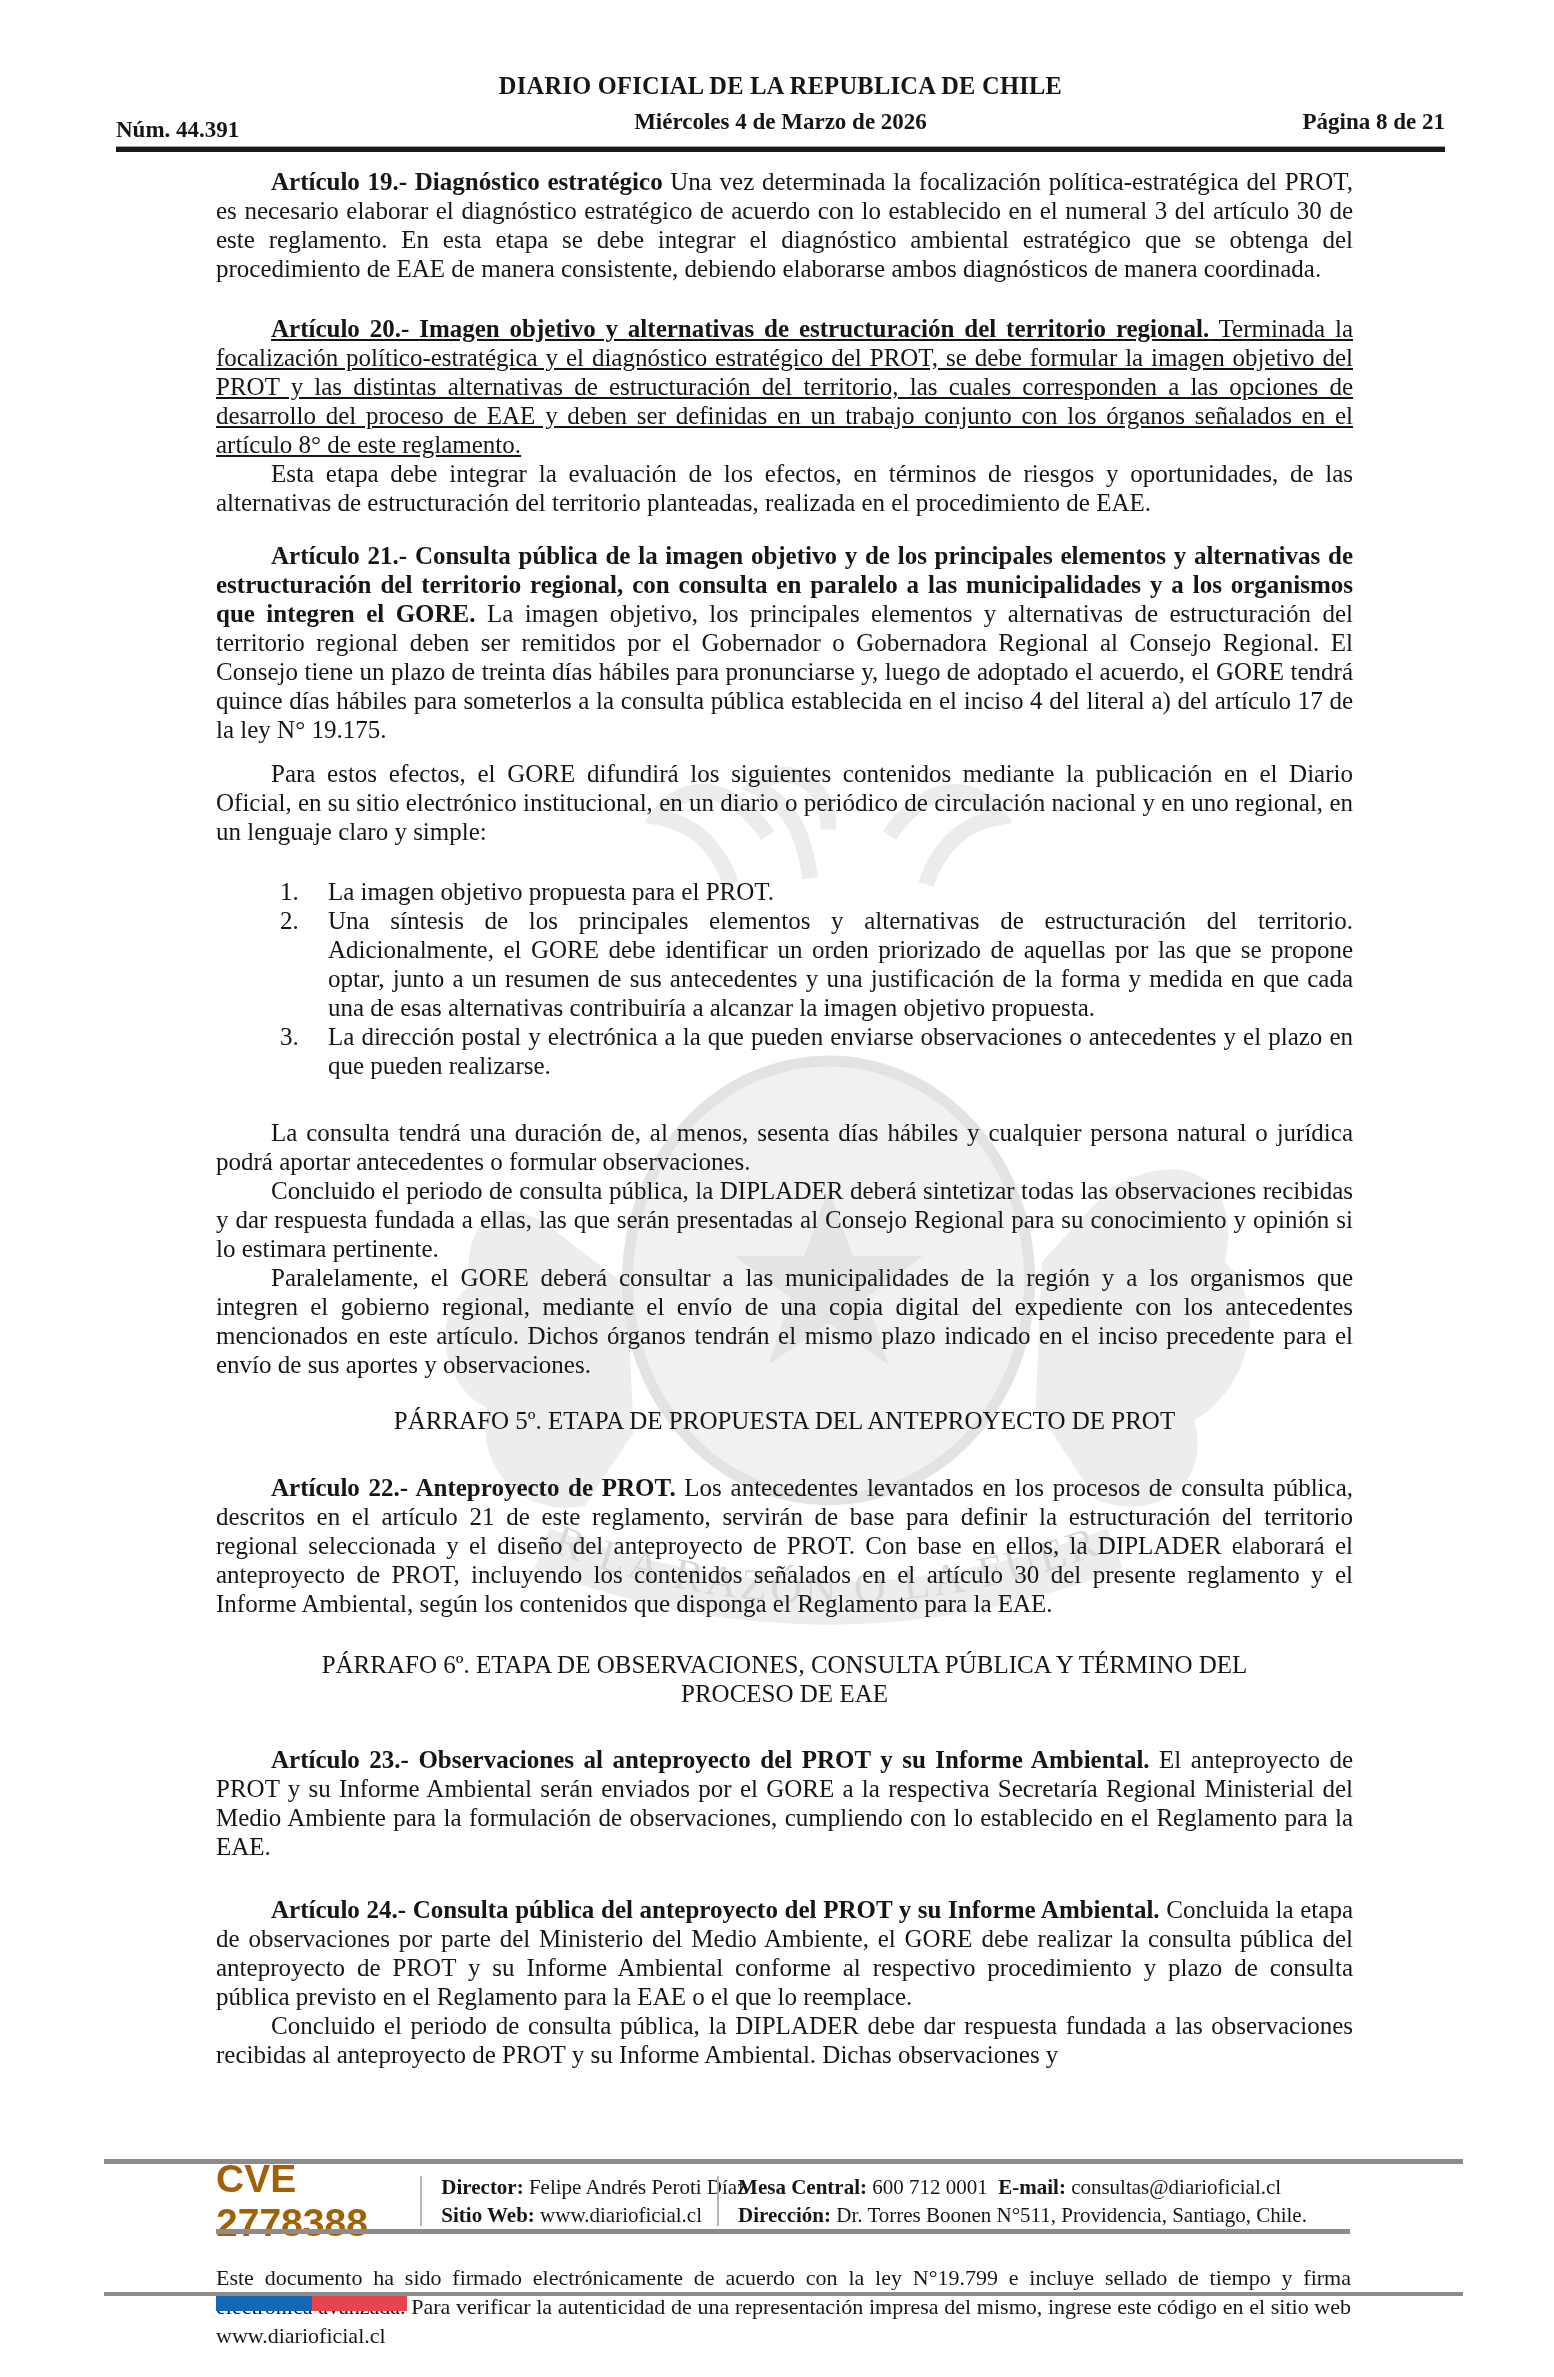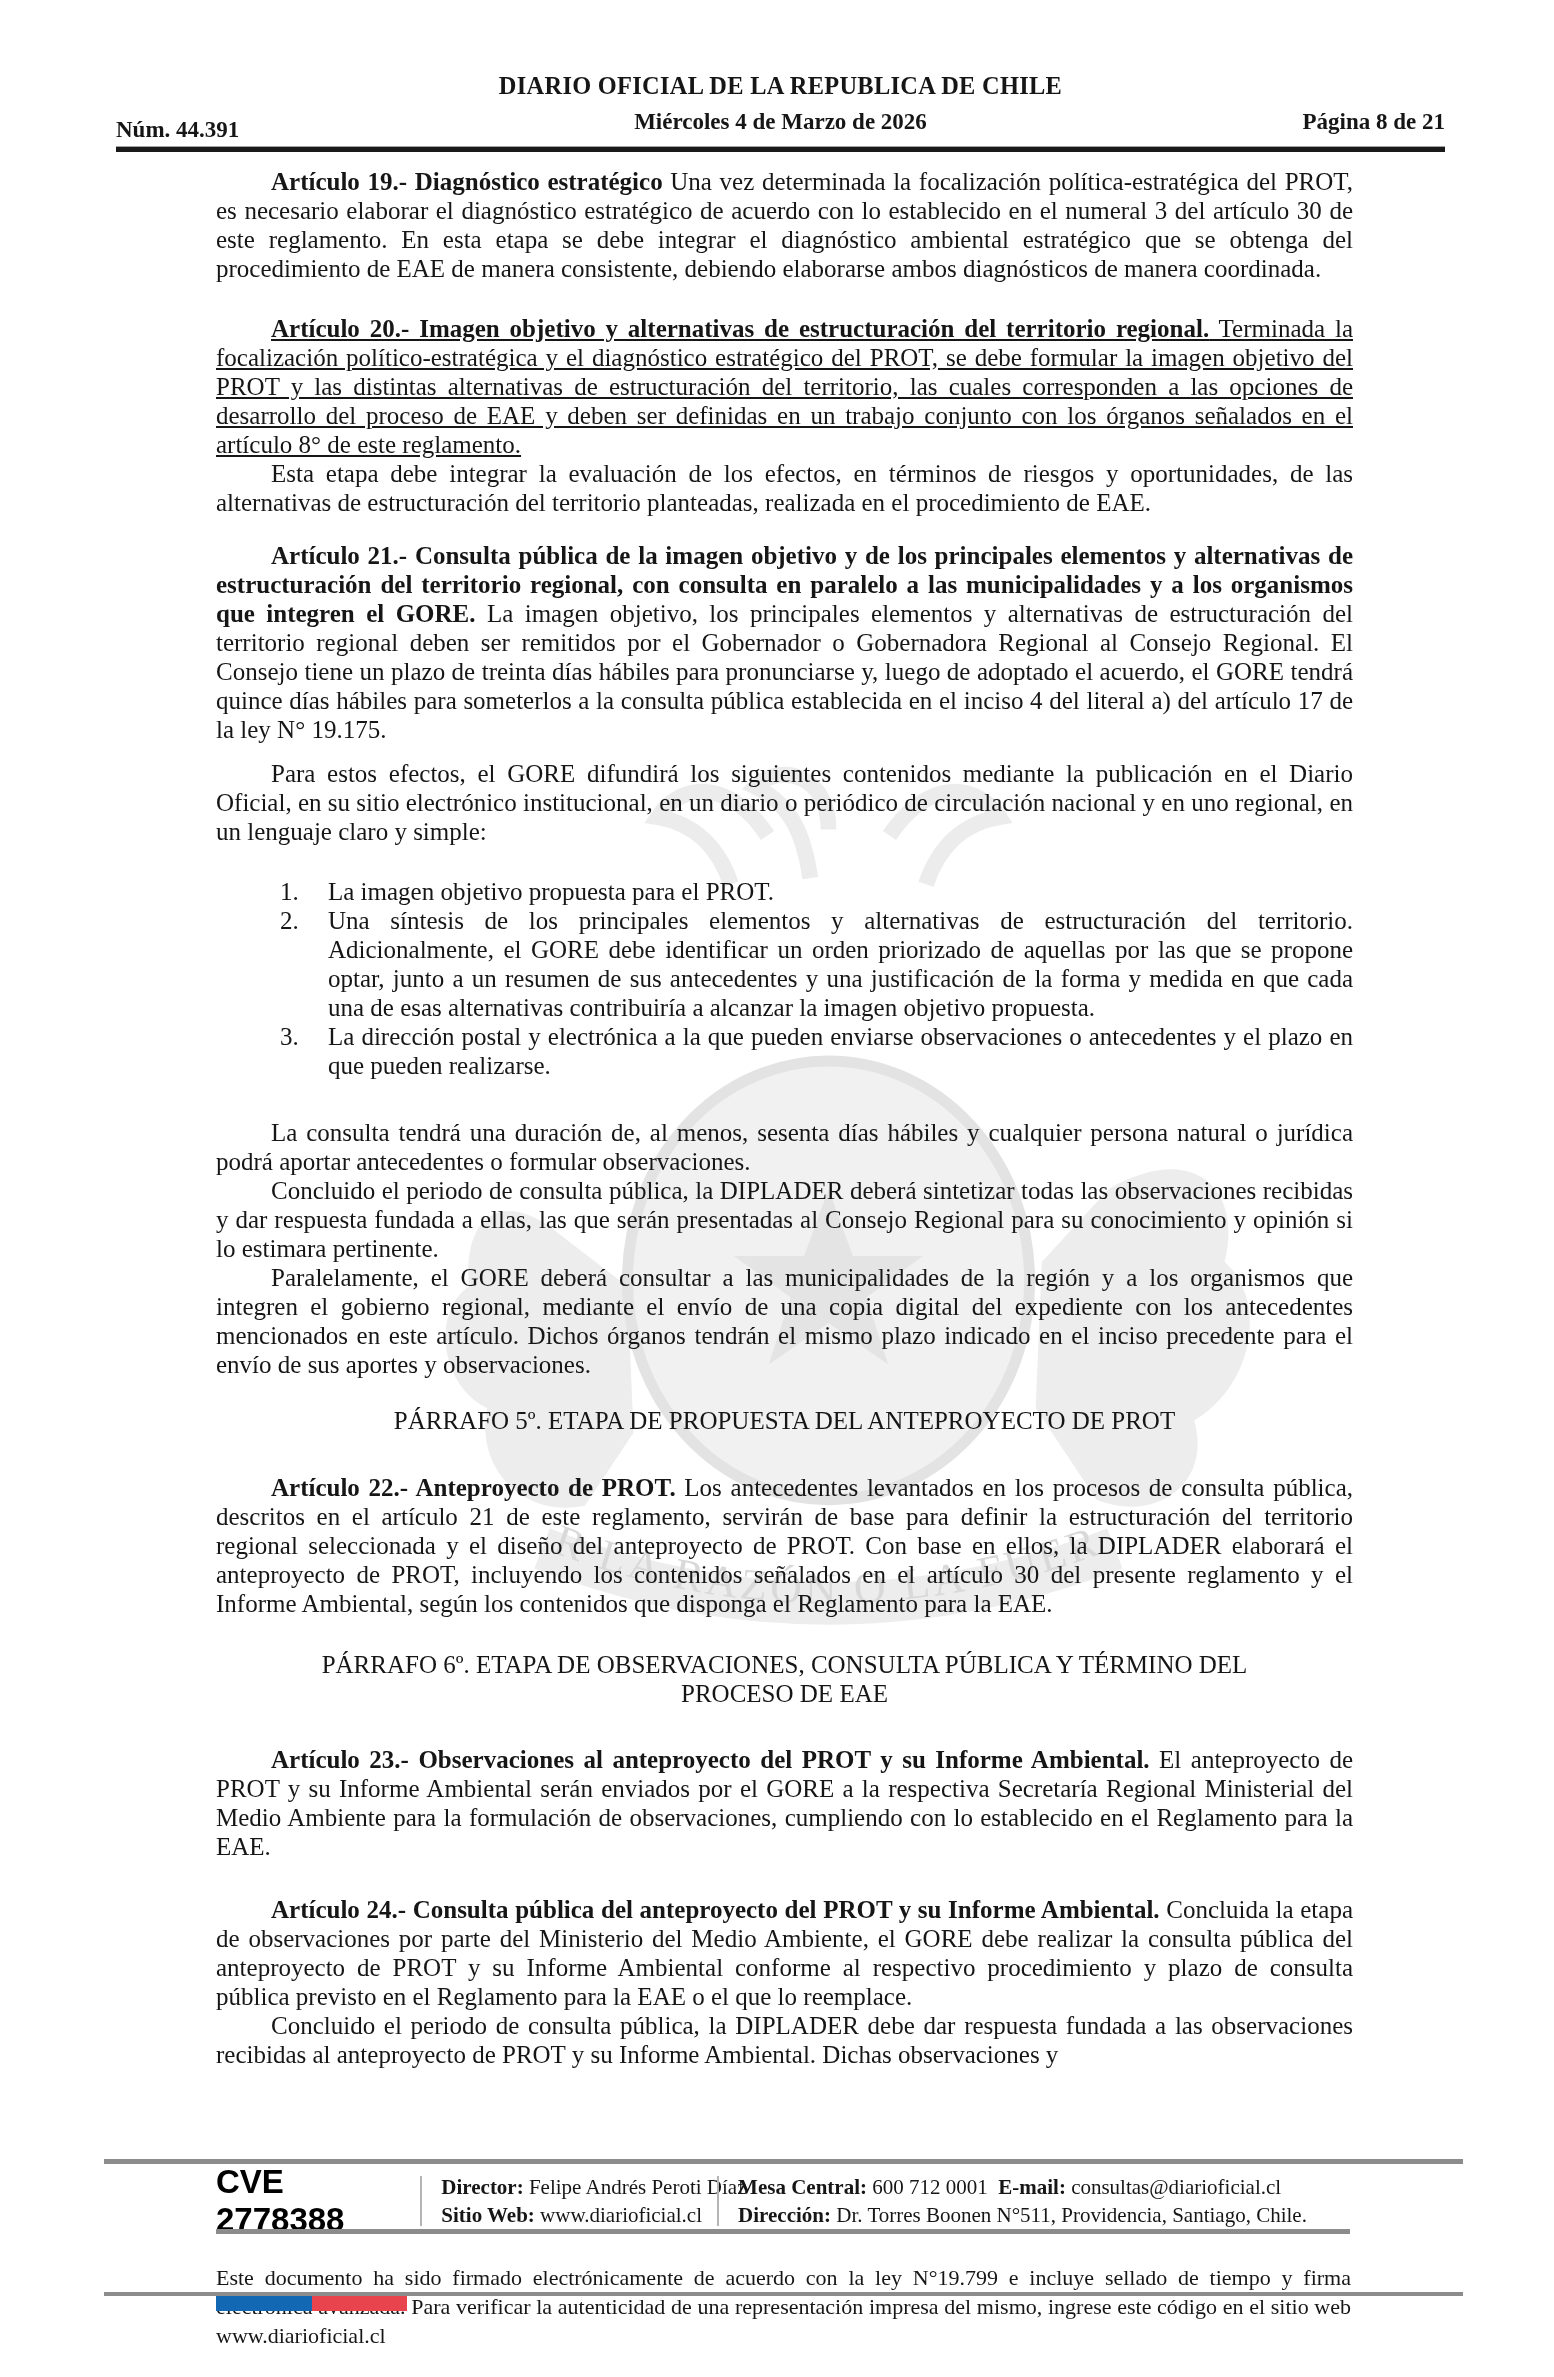--- a/index.html
+++ b/index.html
@@ -50,21 +50,21 @@
   
   .ftr-bar{position:absolute;height:4.9px;}
   .bar-top{left:104px;top:2159px;width:1359px;}
   .bar-mid{left:216px;top:2229px;width:1134px;}
   .bar-bottom{left:104px;top:2292px;width:1359px;height:4.3px;}
   .ftr-row{
     position:absolute;left:216px;top:2175px;width:1134px;height:51px;
     display:flex;align-items:center;
   }
   .ftr-col-cve{width:204px;display:flex;align-items:center;}
-  .cve{font-family:"Liberation Sans","DejaVu Sans",sans-serif;font-weight:bold;font-size:33px;letter-spacing:0px;color:#000000;}
+  .cve{font-family:"Liberation Sans","DejaVu Sans",sans-serif;font-weight:bold;font-size:39px;letter-spacing:0px;color:#a16207;}
   .ftr-divider{width:1.8px;height:50px;background:#b5b5b5;margin:0 0;}
   .ftr-col{padding-left:19.5px;font-size:21px;line-height:28px;white-space:nowrap;}
   .ftr-col b{font-weight:bold;}
   .ftr-col-web{width:295px;box-sizing:border-box;}
   .ftr-legal{
     position:absolute;left:216px;top:2241px;width:1135px;
     font-size:22px;line-height:29px;text-align:justify;
   }
   .flag{position:absolute;left:216px;top:2296px;width:191px;height:15.2px;display:flex;}
   .flag-half{width:50%;height:100%;}

